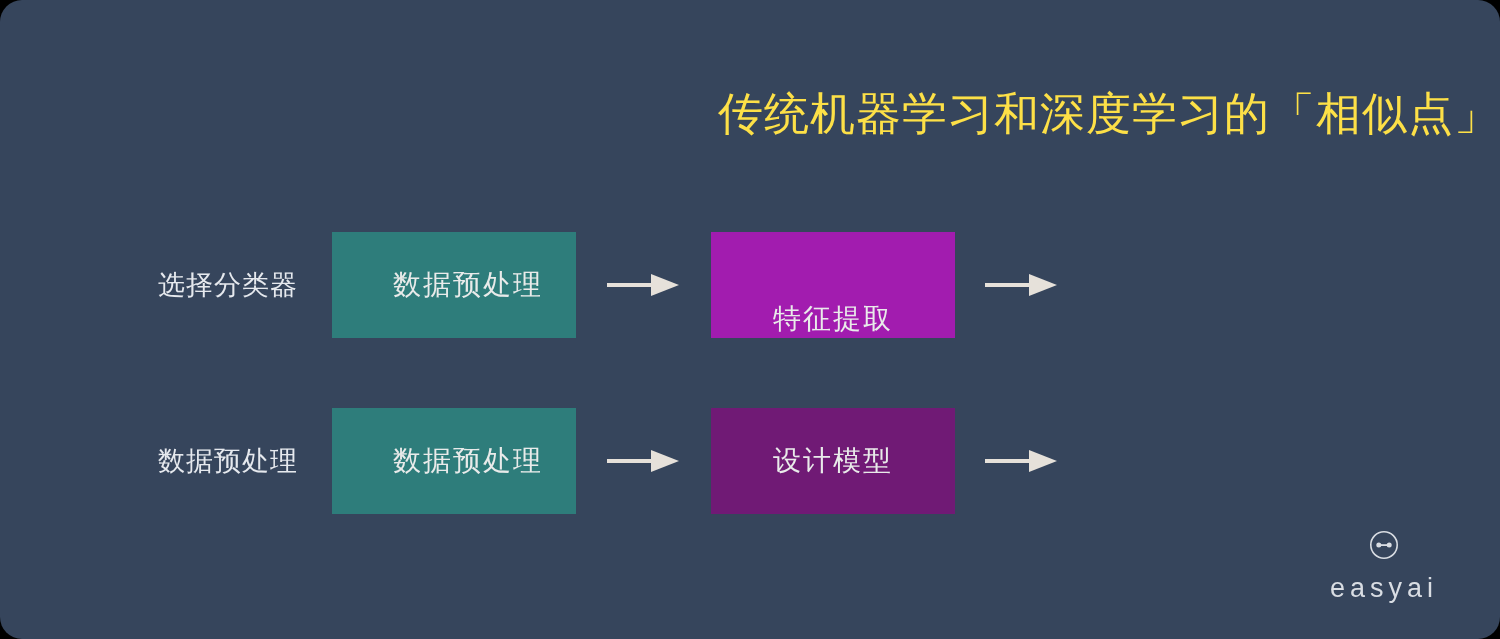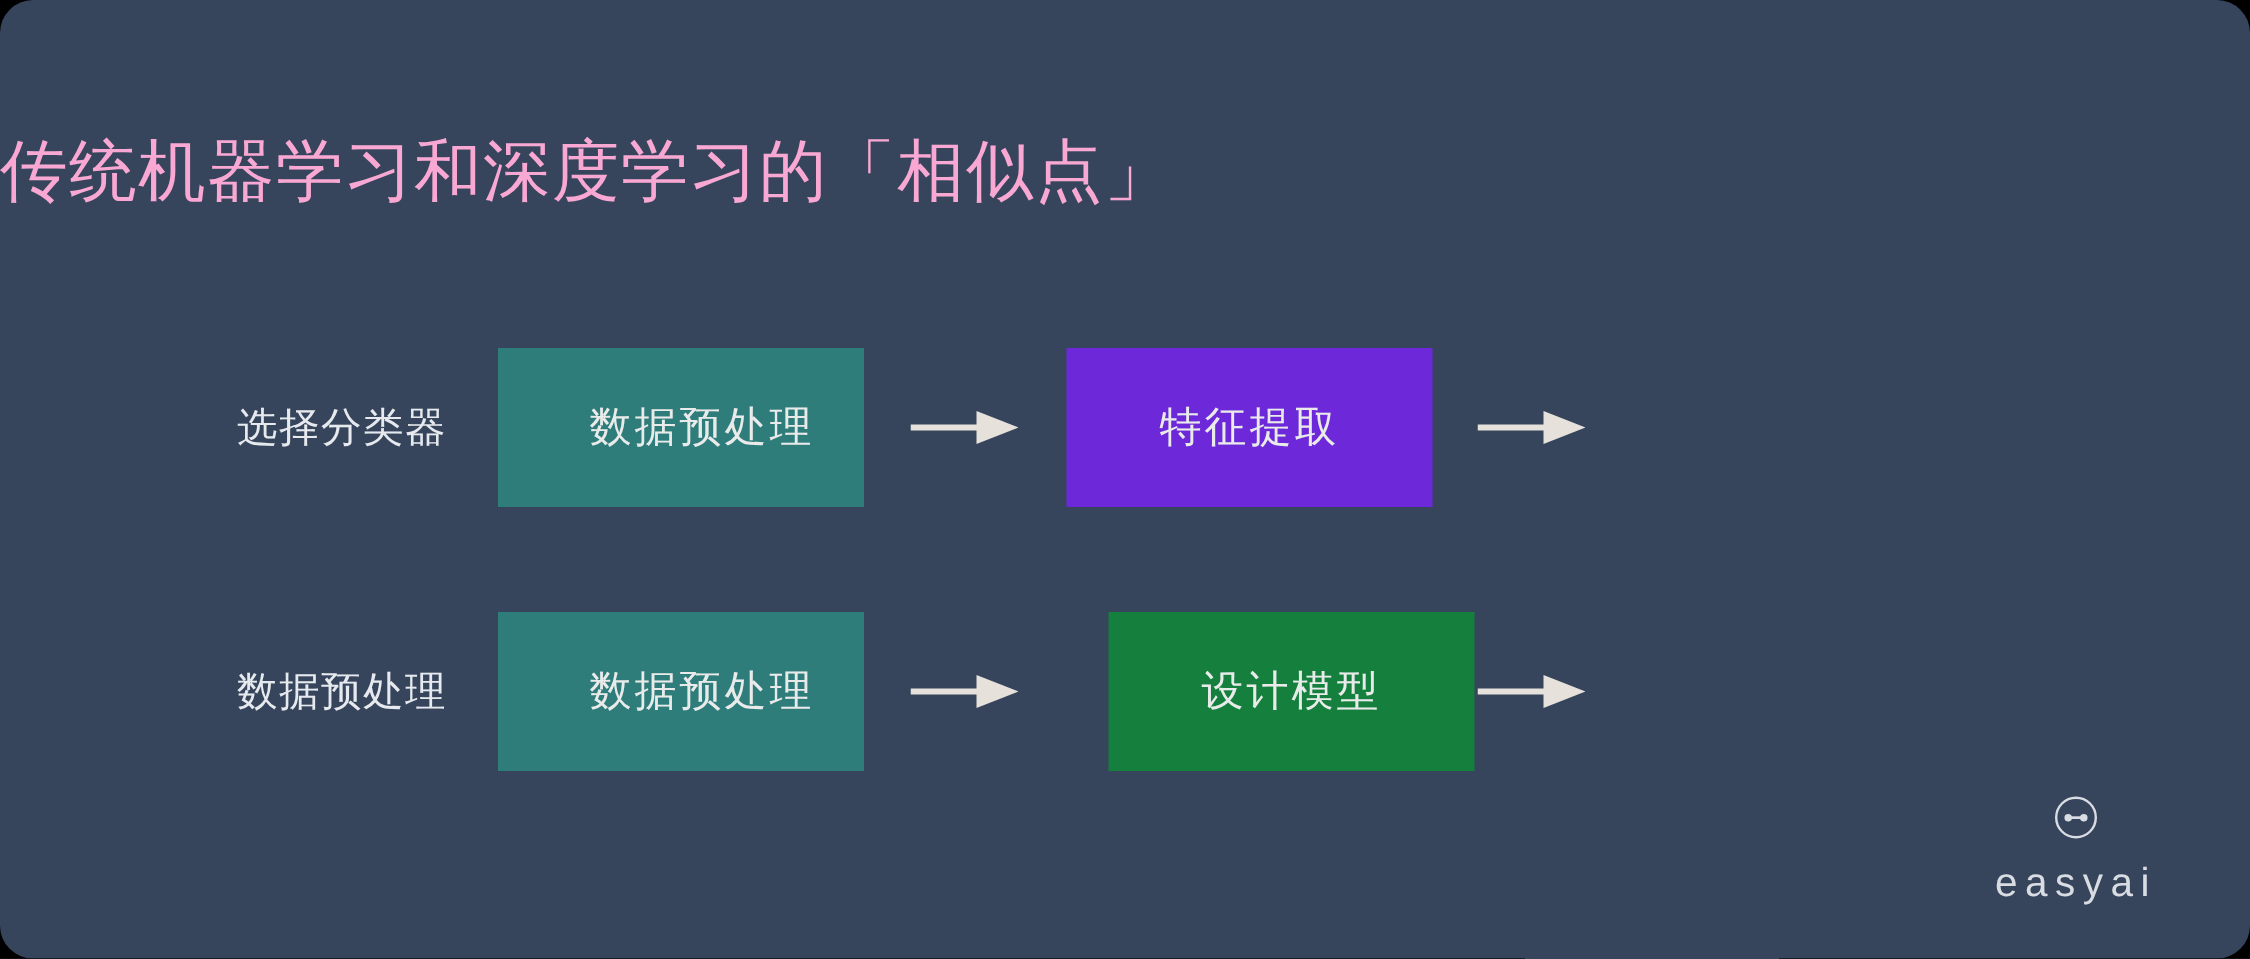--- a/index.html
+++ b/index.html
@@ -23,22 +23,22 @@
     box-sizing: border-box;
     overflow: hidden;
   }
 
   
   .title {
     position: absolute;
     left: 0;
     top: 83px;
     width: 1500px;
-    text-align: left;
-    color: #f9a8d4;
+    text-align: right;
+    color: #fde047;
     font-size: 45px;
     line-height: 62px;
     font-weight: 400;
     letter-spacing: 1px;
     white-space: nowrap;
   }
 
   
   .flow-row {
     position: absolute;
@@ -75,22 +75,22 @@
     font-size: 28px;
     letter-spacing: 2px;
     white-space: nowrap;
     box-sizing: border-box;
   }
   .stage.s1 { left: 332px; }
   .stage.s2 { left: 711px; }
   .stage.s3 { left: 1088px; }
 
   .fill-teal      { background: #2E7D7B; padding-left: 28px; }
-  .fill-teal-lite { background: #6d28d9; }
-  .fill-blue      { background: #15803d; margin-left: 28px; }
+  .fill-teal-lite { background: #a21caf; align-items: flex-end; }
+  .fill-blue      { background: #701a75; }
 
   
   .arrow {
     position: absolute;
     top: 0;
     height: 106px;
     width: 90px;
     display: flex;
     align-items: center;
     justify-content: center;

